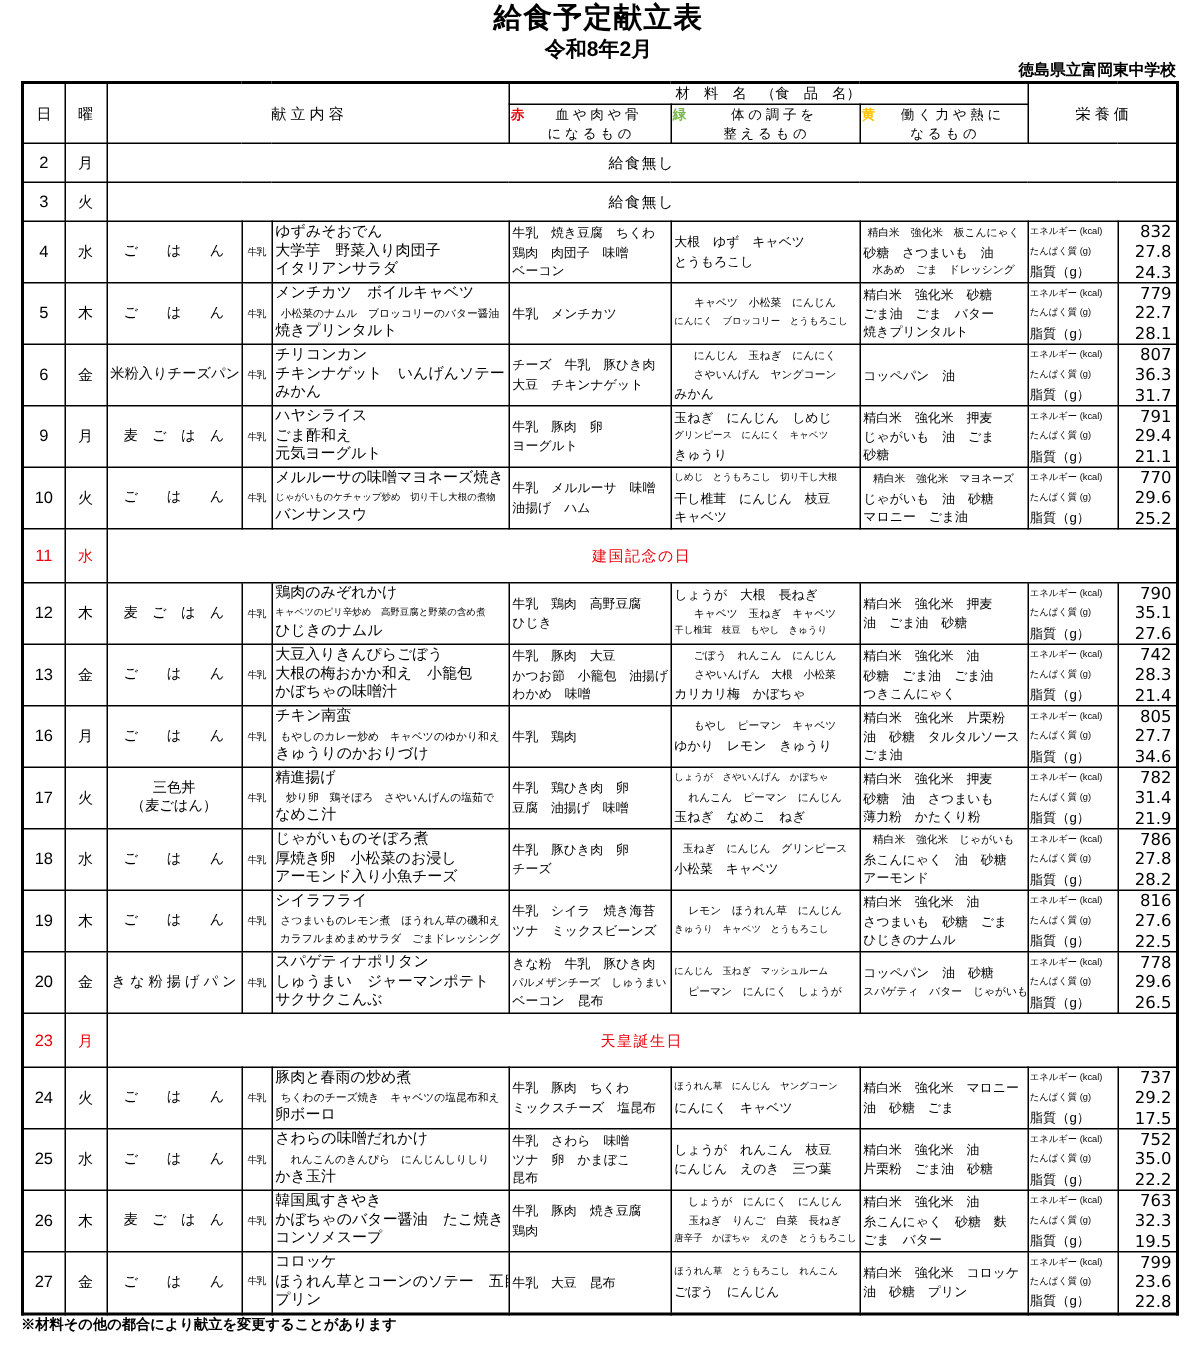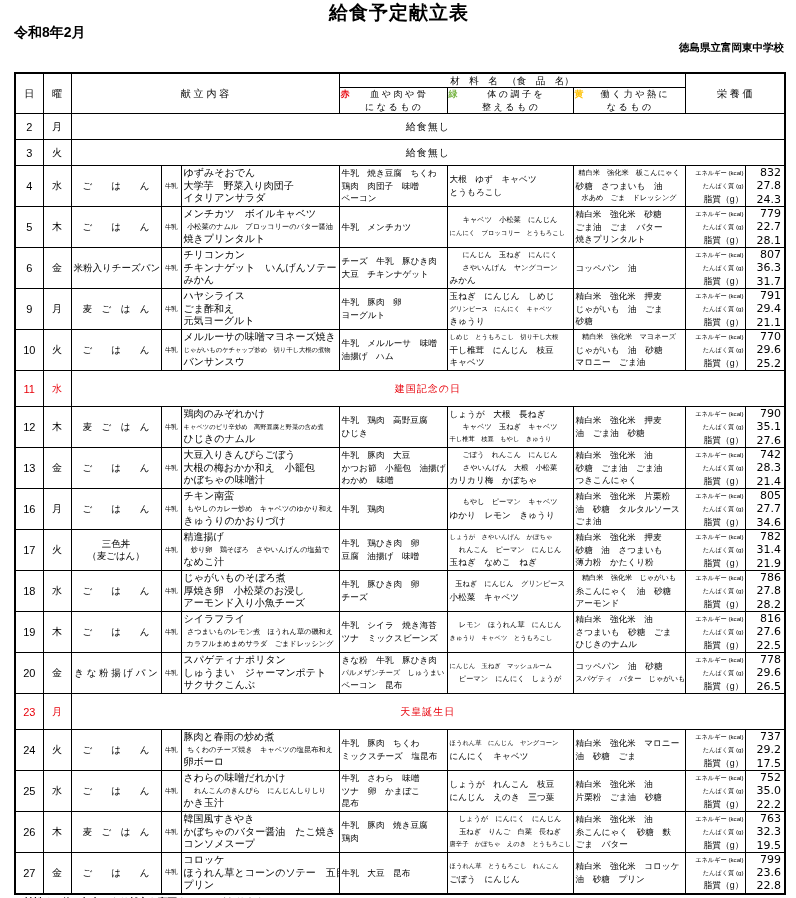--- a/index.html
+++ b/index.html
@@ -6,22 +6,22 @@
   html,body { margin:0; padding:0; }
   body {
     width: 796px; height: 898px;
     background: #ffffff;
     color: #000;
     font-family: "Liberation Sans", sans-serif;
     padding: 2px 12px 0 14px;
     overflow: hidden;
   }
   .title { text-align:center; font-size:19px; font-weight:bold; letter-spacing:1px; line-height:22px; }
-  .subtitle { font-size:14px; font-weight:bold; line-height:17px; }
-  .school { text-align:right; font-size:10.5px; font-weight:bold; line-height:13px; margin-bottom:18px; }
+  .subtitle { text-align:center; font-size:14px; font-weight:bold; line-height:17px; }
+  .school { text-align:right; font-size:10.5px; font-weight:bold; line-height:13px; margin-bottom:0; }
 
   table.menu { border-collapse:collapse; table-layout:fixed; width:770px; border:2px solid #000; }
   td { border:1px solid #000; padding:0 2px; overflow:hidden; vertical-align:middle; }
 
   
   .hc { text-align:center; font-size:10px; padding:0; }
   .mat-h { font-size:9.5px; height:13px; line-height:13px; }
   tr.h2 td { height:26px; }
   .clr-l1 { display:flex; align-items:center; font-size:9px; line-height:13px; }
   .clr-ch { font-weight:bold; padding-left:1px; }
@@ -38,21 +38,21 @@
   .note { text-align:center; font-size:10px; letter-spacing:1px; }
   .staple { text-align:center; }
   .sln { font-size:9.5px; line-height:12px; white-space:nowrap; }
   .milk { font-size:6.5px; text-align:center; padding:0; letter-spacing:-0.5px; }
   .dishes { vertical-align:middle; }
   .ln { font-size:8.6px; line-height:12.6px; white-space:nowrap; }
   .dishes .ln { font-size:10px; }
   .ln.sm { font-size:7.2px;text-align:center; }
   .ln.sm2 { font-size:6.3px; }
   .nlab { padding:0 1px; }
-  .nl { font-size:8.8px; line-height:13.2px; white-space:nowrap;text-align:right; }
+  .nl { font-size:8.8px; line-height:13.2px; white-space:nowrap; }
   .nl.tiny { font-size:6.2px; }
   .nval { padding:0 3px 0 1px;margin-left:19px; }
   .nv { font-size:11px; line-height:13.2px; text-align:right; font-family:"DejaVu Sans", sans-serif; }
 
   .footnote { text-align:left; font-size:9.5px; font-weight:bold; line-height:13px; width:770px; }
 </style>
 </head>
 <body>
 
 <div class="title">給食予定献立表</div>

